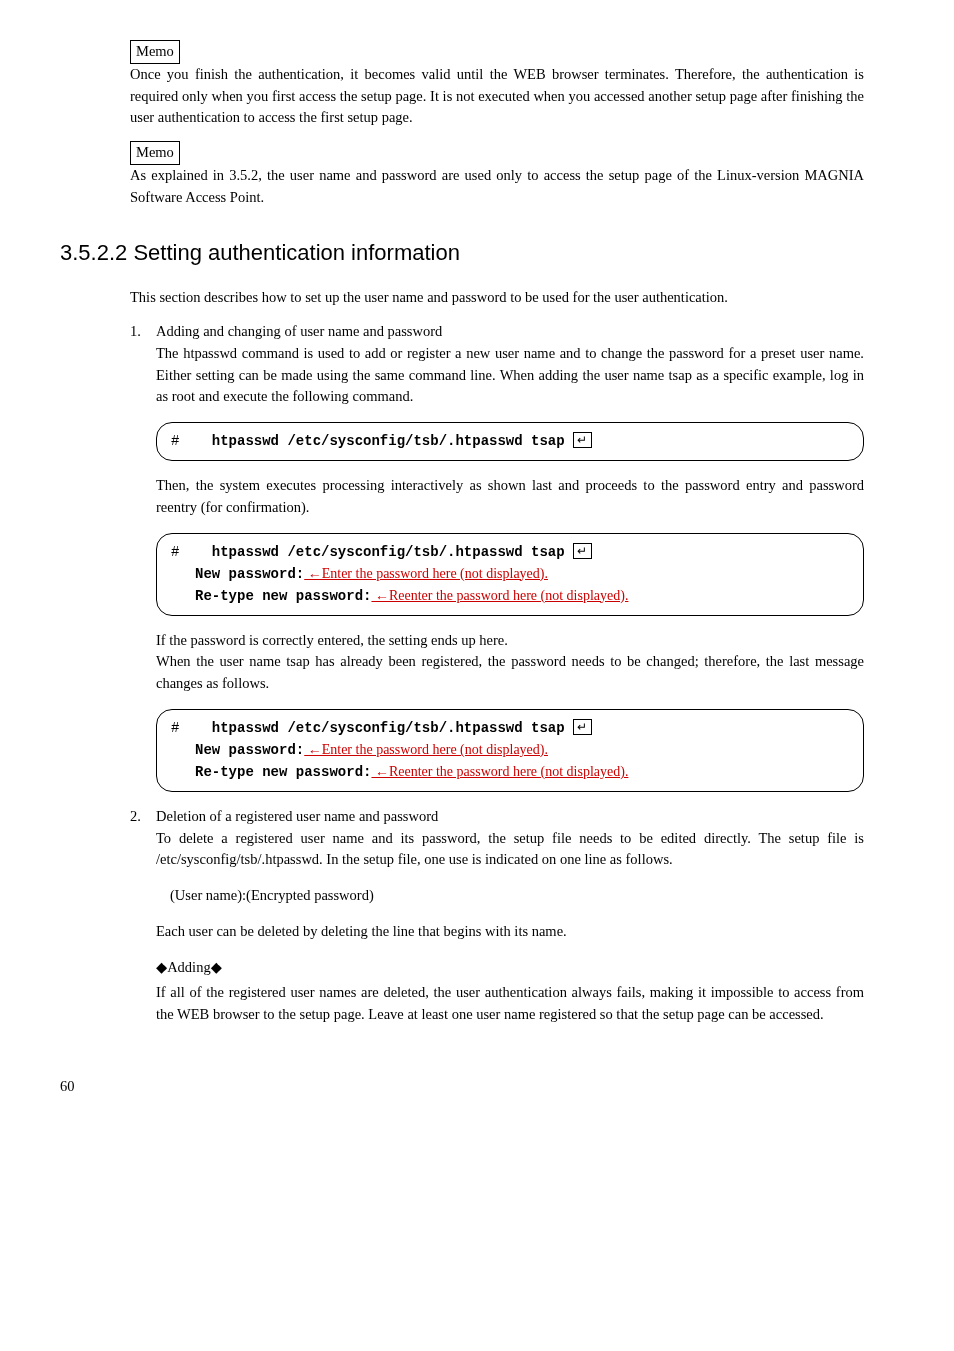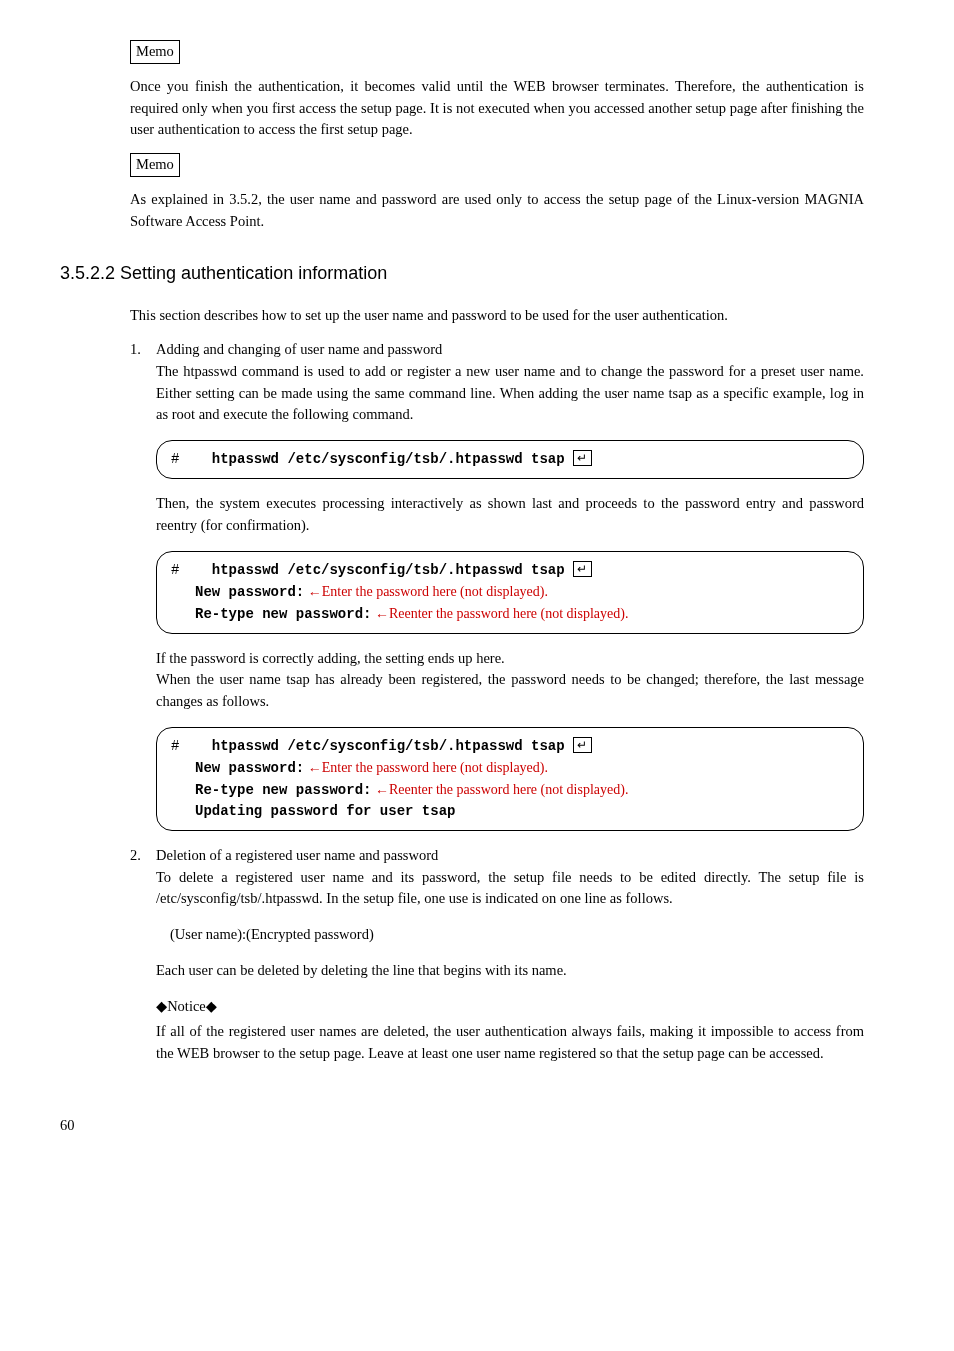--- a/index.html
+++ b/index.html
@@ -11,30 +11,30 @@
     color: #000;
     width: 954px;
     box-sizing: border-box;
     background: #fff;
   }
   .memo-box {
     border: 1px solid #000;
     display: inline-block;
     padding: 0 5px;
     margin-left: 70px;
-    margin-bottom: 12px;
+    margin-bottom: 0;
   }
   .body-text {
     margin-left: 70px;
     text-align: justify;
     margin-bottom: 12px;
   }
   h2.section-heading {
     font-family: Arial, Helvetica, sans-serif;
-    font-size: 18px;
+    font-size: 22px;
     font-weight: normal;
     margin-top: 28px;
     margin-bottom: 18px;
   }
   .intro-text {
     margin-left: 70px;
     margin-bottom: 12px;
   }
   .numbered-row {
     display: flex;
@@ -64,20 +64,21 @@
     line-height: 1.5;
     margin-bottom: 14px;
   }
   .code-box .bold {
     font-weight: bold;
     padding-left: 24px;
   }
   .code-box .red {
     color: #cc0000;
     font-family: "Times New Roman", Times, serif;
+    text-decoration: underline;
   }
   .enter-key {
     border: 1px solid #000;
     padding: 0 4px 0 3px;
     font-size: 12px;
     display: inline-block;
     line-height: 14px;
     font-family: "Times New Roman", Times, serif;
     font-weight: normal;
     vertical-align: 1px;
@@ -121,39 +122,38 @@
 </div>
 
 <div class="sub-content">Then, the system executes processing interactively as shown last and proceeds to the password entry and password reentry (for confirmation).</div>
 
 <div class="code-box">
   <div><span># </span><span class="bold">htpasswd /etc/sysconfig/tsb/.htpasswd tsap</span> <span class="enter-key">↵</span></div>
   <div><span class="bold">New password:</span><span class="red"> ←Enter the password here (not displayed).</span></div>
   <div><span class="bold">Re-type new password:</span><span class="red"> ←Reenter the password here (not displayed).</span></div>
 </div>
 
-<div class="sub-content" style="margin-bottom:0;"> If the password is correctly adding, the setting ends up here.</div>
+<div class="sub-content" style="margin-bottom:0;"> If the password is correctly entered, the setting ends up here.</div>
 <div class="sub-content">When the user name tsap has already been registered, the password needs to be changed; therefore, the last message changes as follows.</div>
 
 <div class="code-box">
   <div><span># </span><span class="bold">htpasswd /etc/sysconfig/tsb/.htpasswd tsap</span> <span class="enter-key">↵</span></div>
   <div><span class="bold">New password:</span><span class="red"> ←Enter the password here (not displayed).</span></div>
   <div><span class="bold">Re-type new password:</span><span class="red"> ←Reenter the password here (not displayed).</span></div>
-  <div><span class="bold">Updating password for user tsap</span></div>
 </div>
 
 <div class="numbered-row">
   <div class="num">2.</div>
   <div class="content">Deletion of a registered user name and password</div>
 </div>
 <div class="sub-content">To delete a registered user name and its password, the setup file needs to be edited directly.  The setup file is /etc/sysconfig/tsb/.htpasswd.  In the setup file, one use is indicated on one line as follows.</div>
 
 <div class="indent-line">(User name):(Encrypted password)</div>
 
 <div class="sub-content">Each user can be deleted by deleting the line that begins with its name.</div>
 
-<div class="notice-line">◆Notice◆</div>
+<div class="notice-line">◆Adding◆</div>
 <div class="sub-content">If all of the registered user names are deleted, the user authentication always fails, making it impossible to access from the WEB browser to the setup page.  Leave at least one user name registered so that the setup page can be accessed.</div>
 
 <div class="page-number">60</div>
 
 
 
 
 </body></html>

